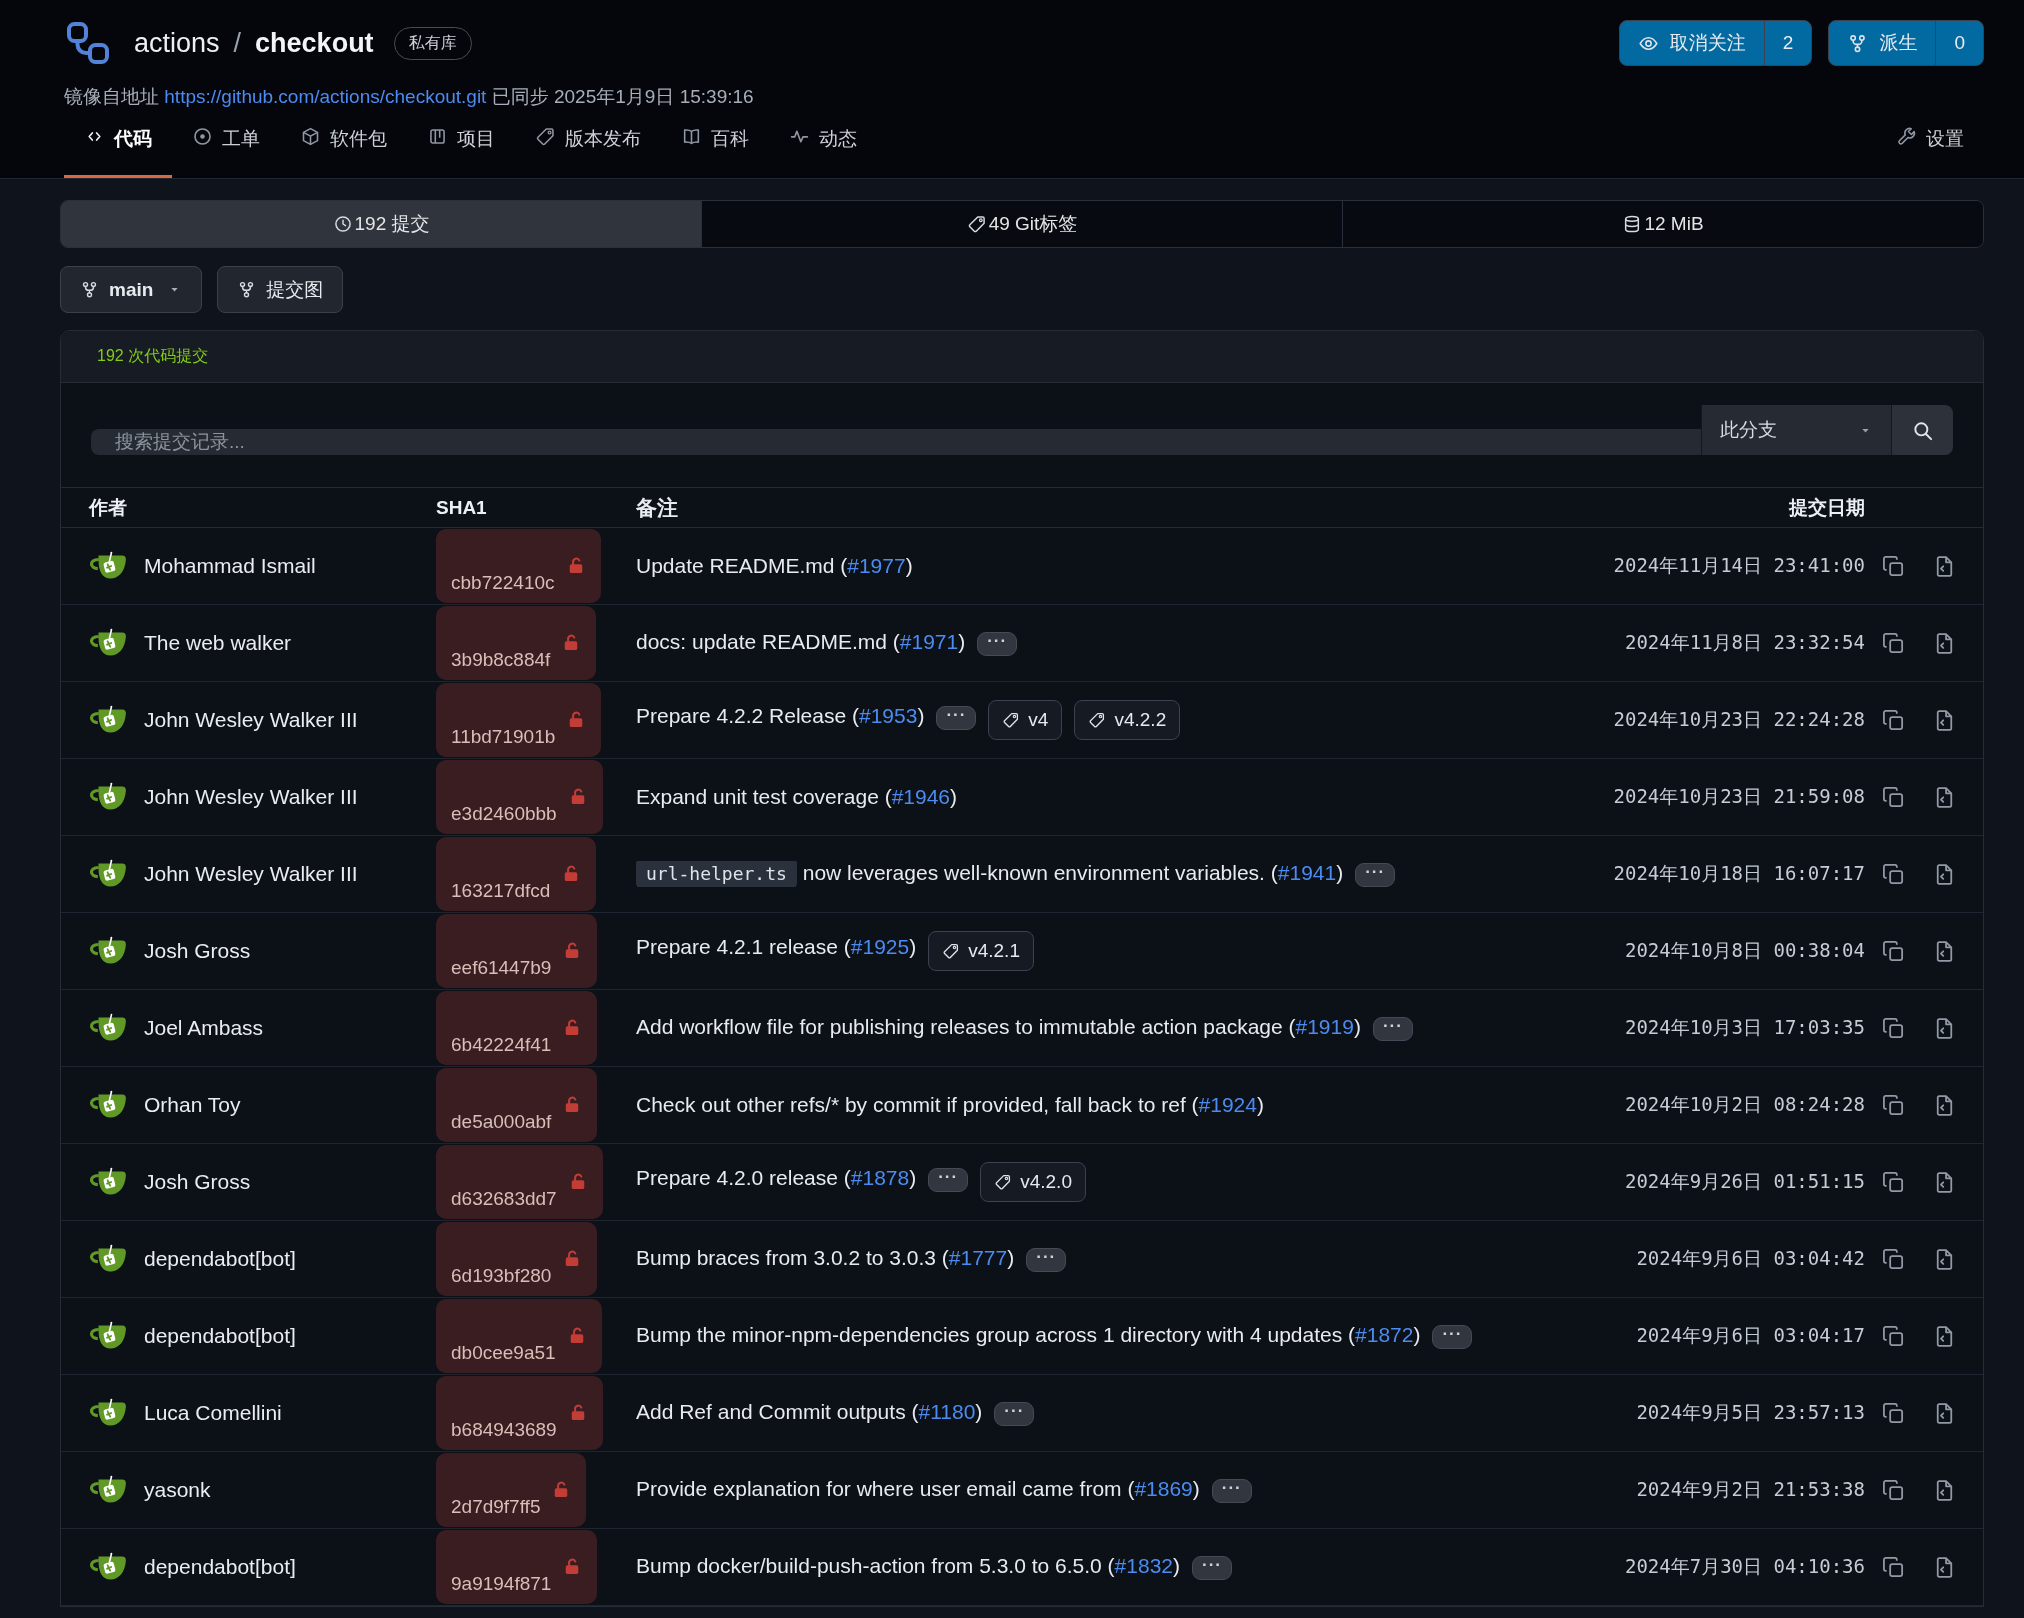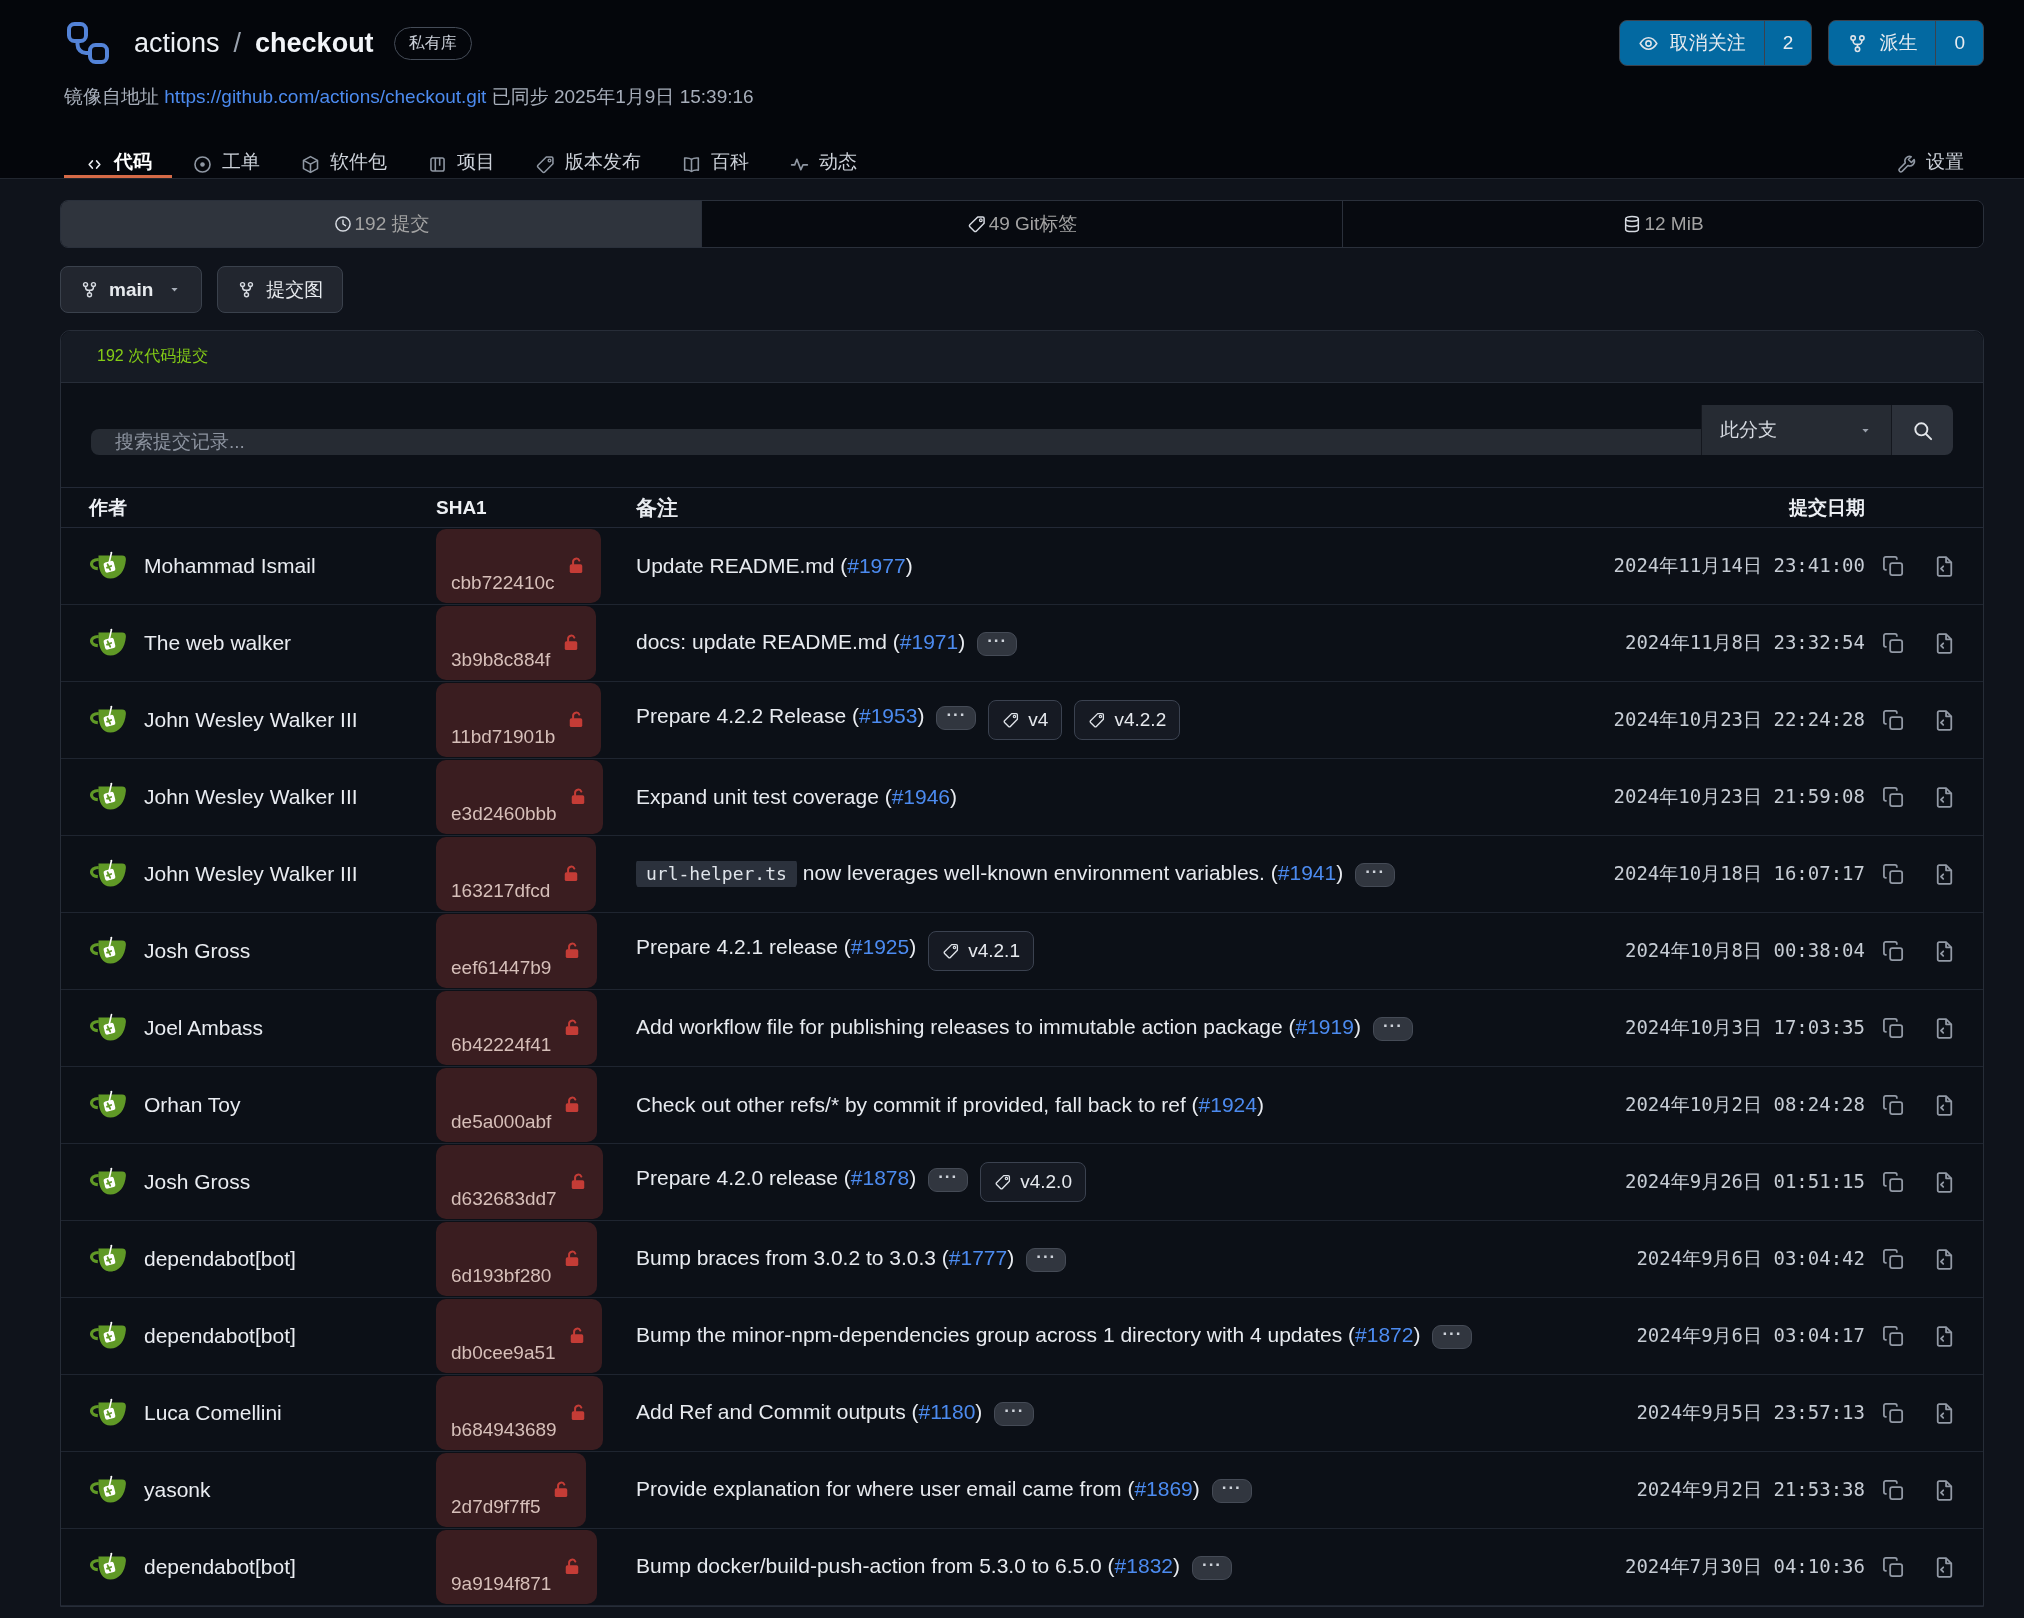--- a/index.html
+++ b/index.html
@@ -17,30 +17,30 @@
   .repo-name { color:#f2f4f8; font-weight:700; }
   .vis-badge { border:1px solid #454c58; border-radius:17px; padding:5px 14px; font-size:16px; color:#c9ced7; margin-left:6px; }
   .header-actions { margin-left:auto; display:flex; gap:16px; }
   .hbtn { display:flex; align-items:stretch; background:#0369a1; border:1px solid #3c424d; border-radius:8px; overflow:hidden; height:46px; cursor:pointer; }
   .hbtn-main { display:flex; align-items:center; gap:11px; padding:0 18px; font-size:19px; color:#e9ecf0; }
   .hbtn-main svg { width:21px; height:21px; color:#dfe3e9; }
   .hbtn-count { display:flex; align-items:center; padding:0 18px; border-left:1px solid #3c424d; font-size:19px; color:#e9ecf0; }
   .mirror-line { margin-top:12px; font-size:19px; color:#a7aeba; }
   .mirror-line a { color:#4c8bf0; text-decoration:none; }
   .tabs { display:flex; align-items:stretch; margin-top:16px; height:52px; }
-  .tab { display:flex; align-items:flex-end; gap:9px; padding:0 20px; font-size:19px; color:#ccd1d9; cursor:pointer; border-bottom:3px solid transparent; }
+  .tab { display:flex; align-items:flex-start; gap:9px; padding:0 20px; font-size:19px; color:#ccd1d9; cursor:pointer; border-bottom:3px solid transparent; }
   .tab svg { width:21px; height:21px; color:#8f97a3; }
   .tab.active { color:#ffffff; font-weight:600; border-bottom-color:#d56a47; }
   .tab.active svg { color:#e8ebef; }
   .tab-spacer { flex:1; }
 
   
   .content { padding:21px 40px 0 60px; }
   .stats-bar { display:flex; height:48px; border:1px solid #2a303b; border-radius:8px; overflow:hidden; }
-  .stat-seg { flex:1; display:flex; align-items:center; justify-content:center; gap:2px; background:#070a10; font-size:19px; color:#a3a3a3; cursor:pointer; }
+  .stat-seg { flex:1; display:flex; align-items:center; justify-content:center; gap:2px; background:#070a10; font-size:19px; color:#e5e5e5; cursor:pointer; }
   .stat-seg + .stat-seg { border-left:1px solid #2a303b; }
   .stat-seg.active { background:#2f343d; }
   .stat-seg svg { width:20px; height:20px; color:#d6dae1; }
 
   .branch-bar { display:flex; gap:15px; margin-top:18px; }
   .bbtn { display:flex; align-items:center; height:47px; background:#22262f; border:1px solid #3a414c; border-radius:8px; padding:0 19px; font-size:19px; color:#e7eaee; cursor:pointer; gap:10px; }
   .bbtn svg { width:19px; height:19px; color:#d6dae1; }
   .bbtn .caret { width:15px; height:15px; color:#a8aeb8; margin-left:4px; }
   .bbtn.branch-select .bname { font-weight:700; }
 

